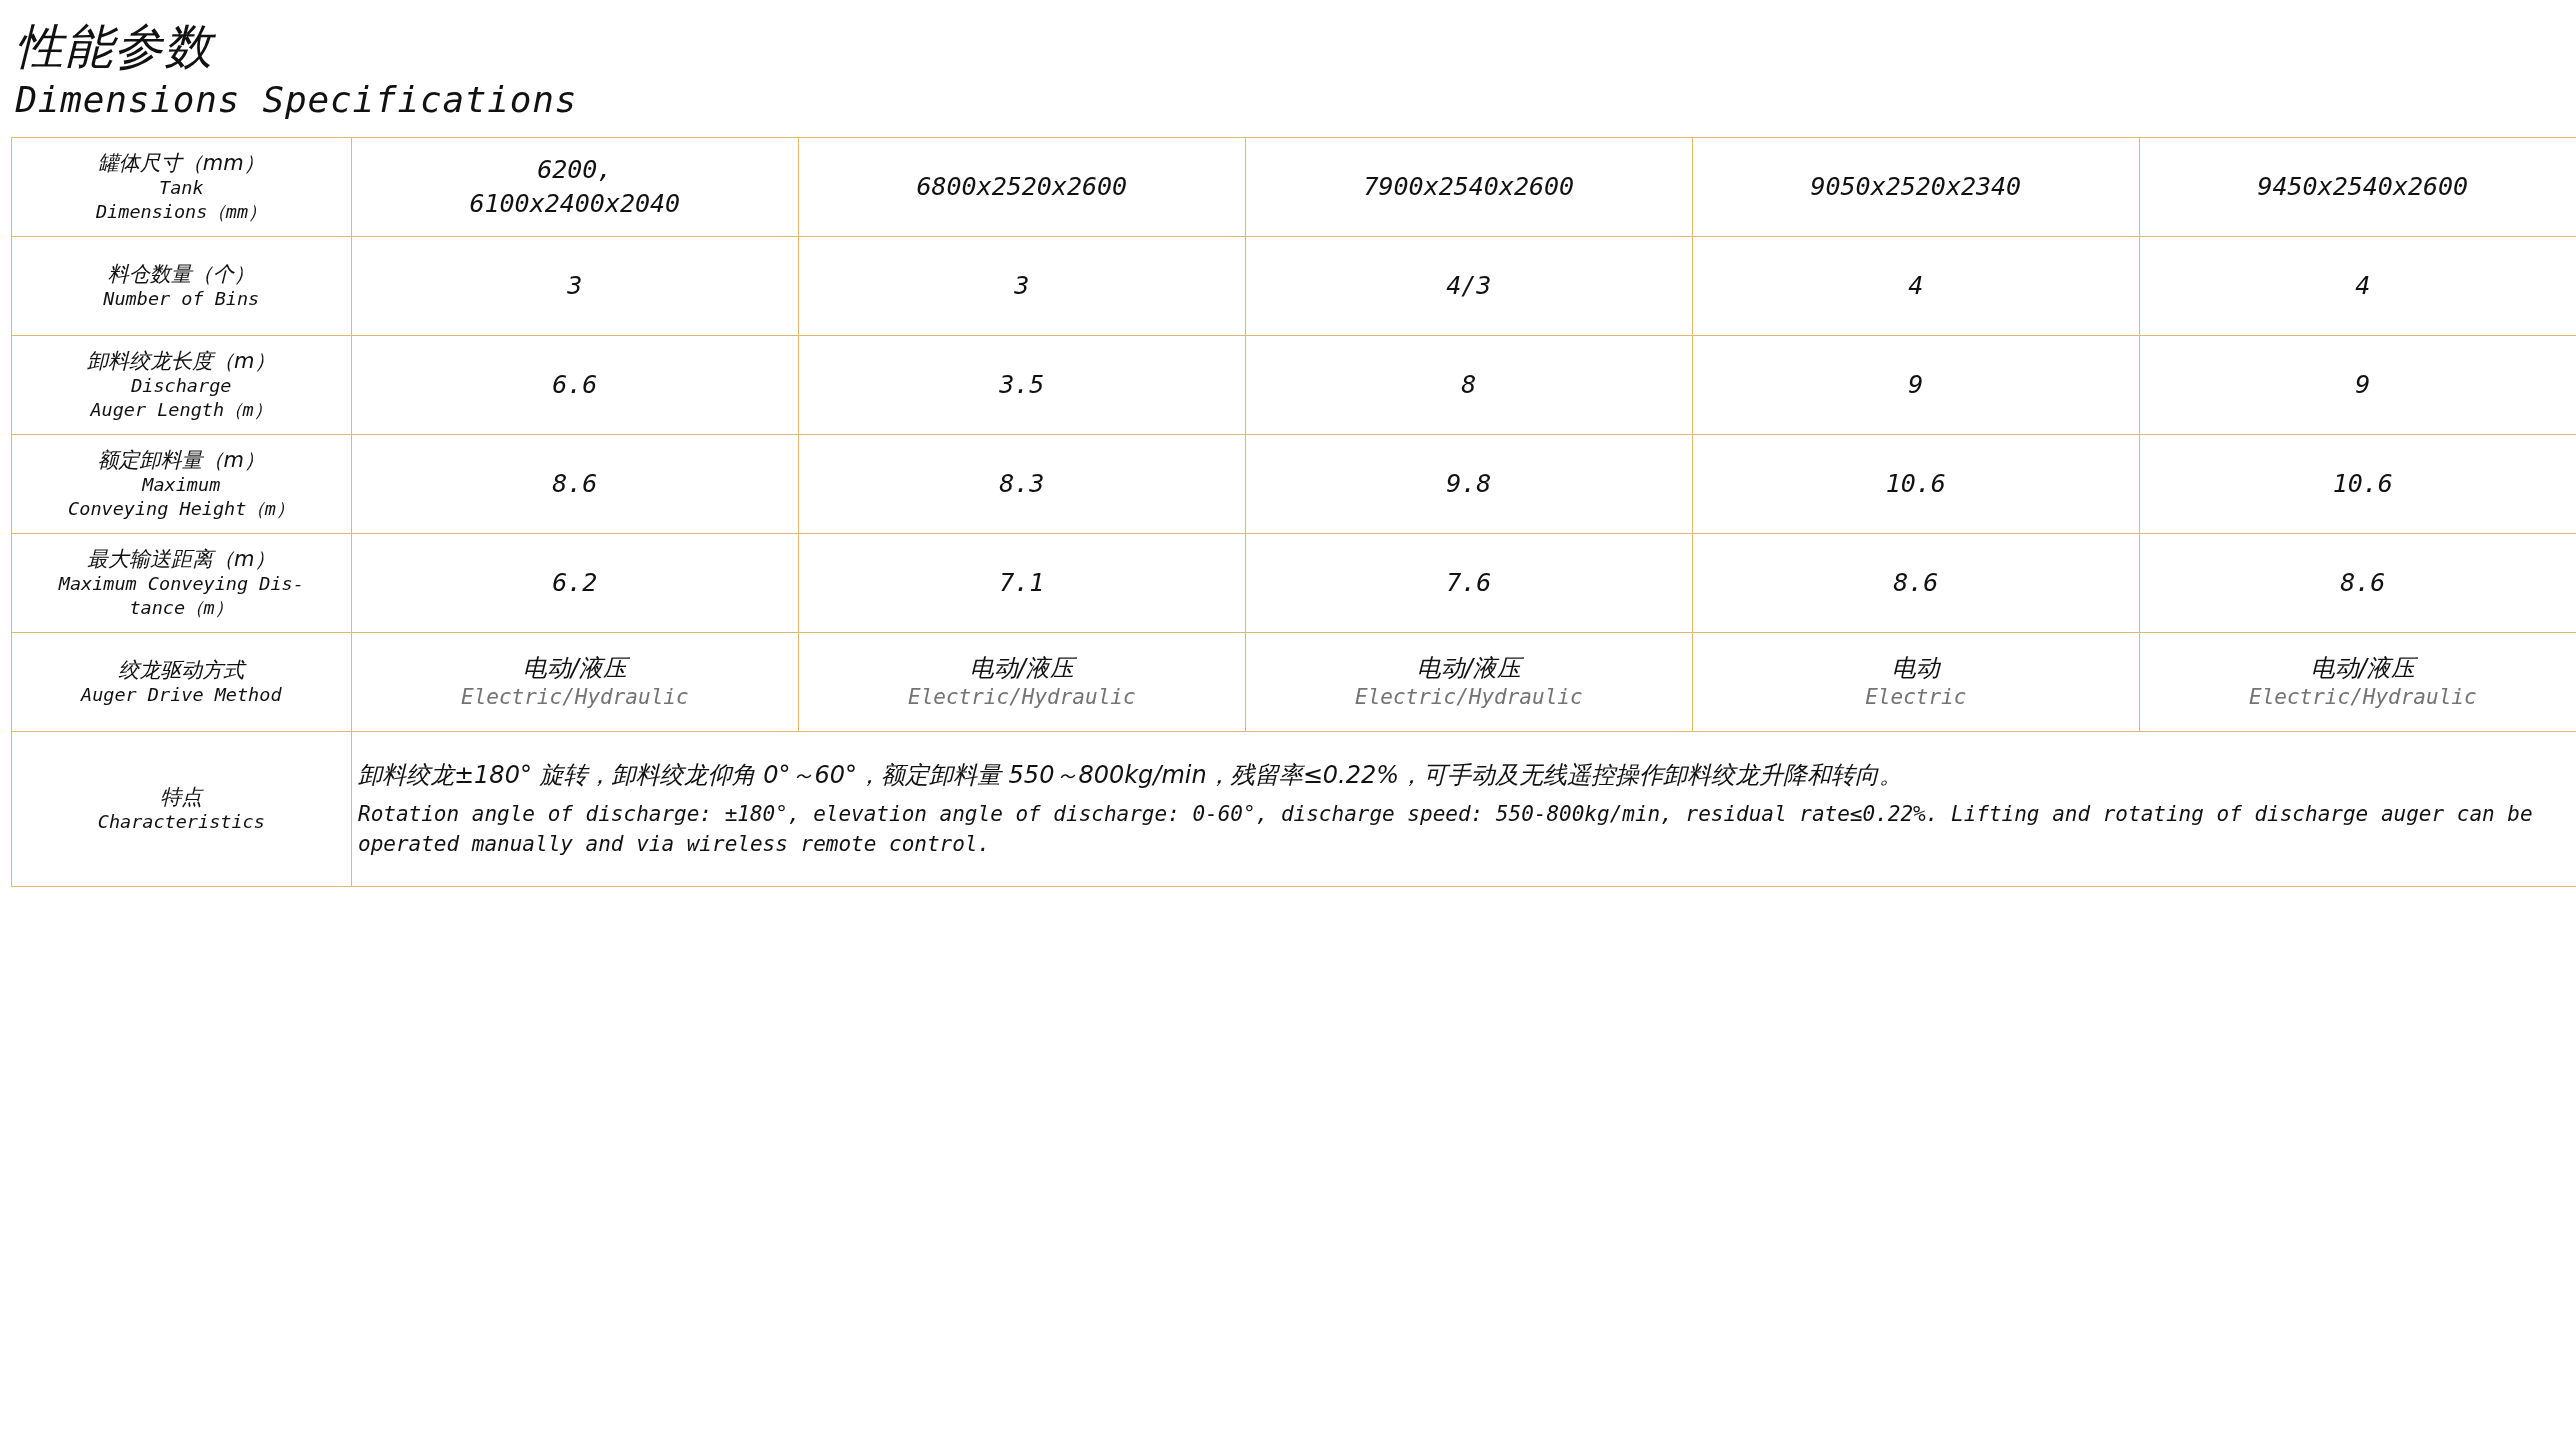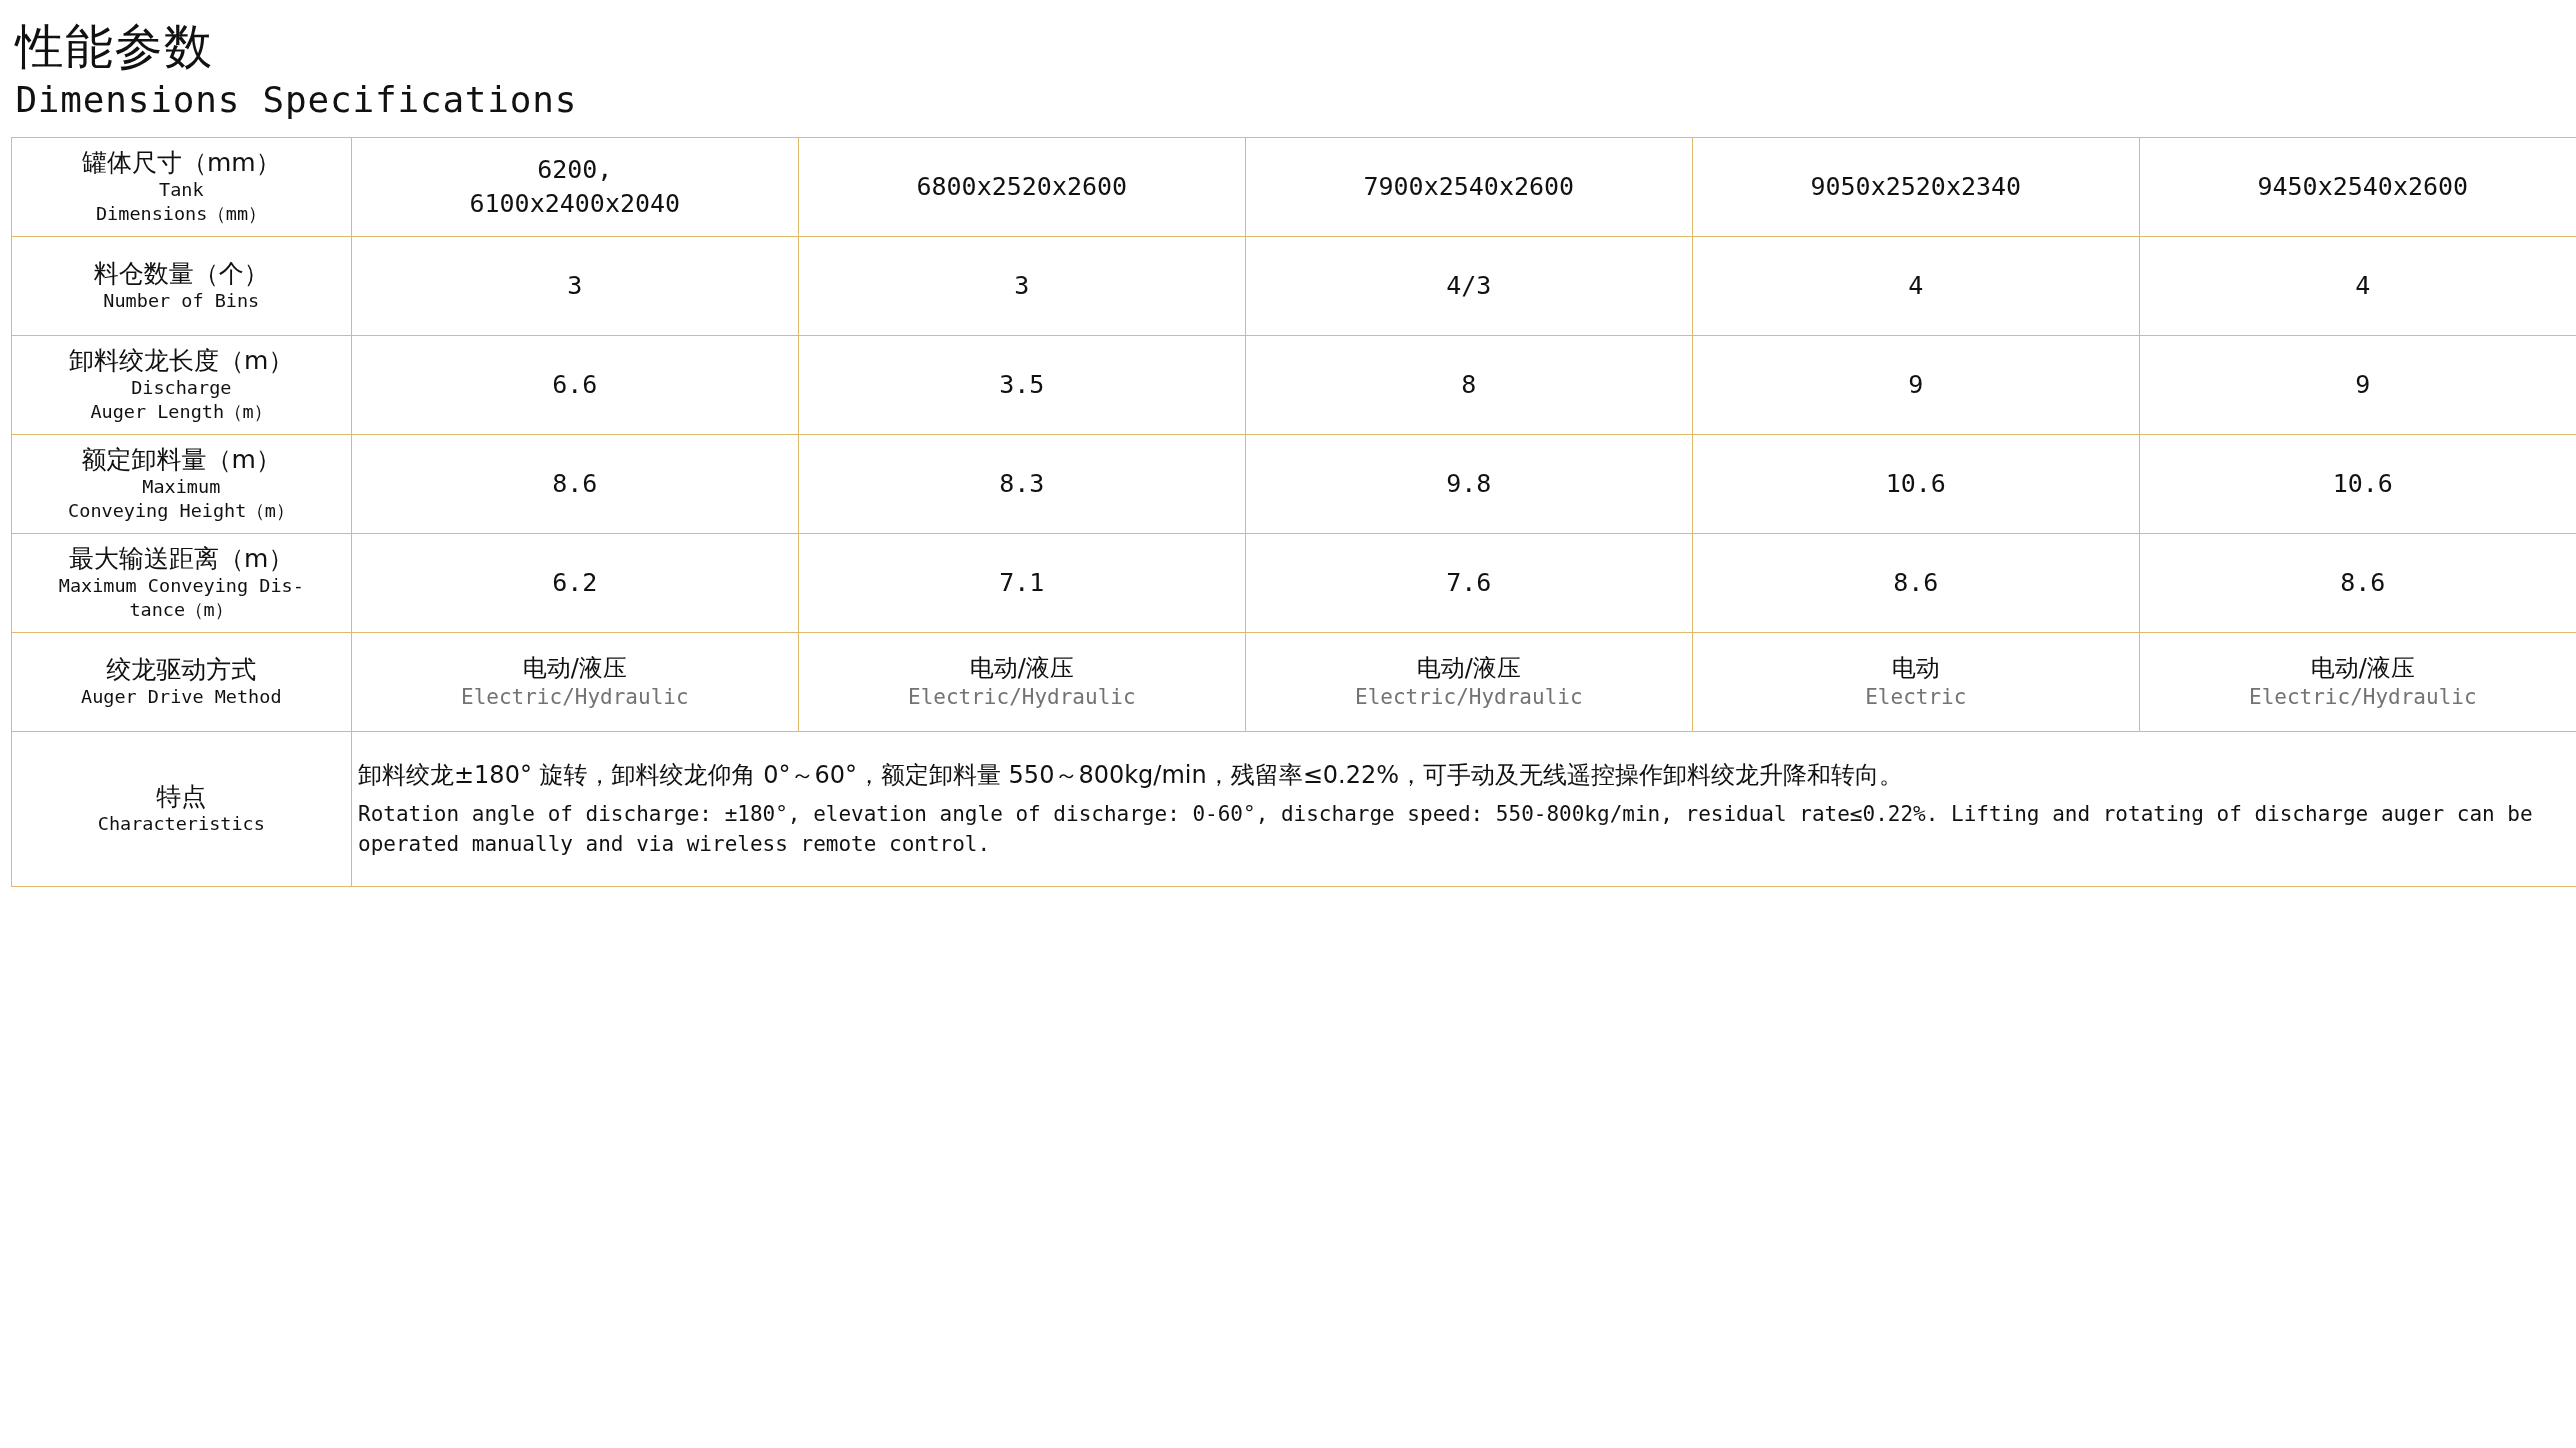--- a/index.html
+++ b/index.html
@@ -13,20 +13,21 @@
     font-family: "Liberation Serif", serif;
     color: #1a1a1a;
     overflow: hidden;
   }
   .page {
     position: relative;
     width: 2576px;
     height: 1445px;
     box-sizing: border-box;
     padding: 0 10.8px;
+    font-style: italic;
   }
   .title-block {
     padding: 18.5px 0 4.6px 4.6px;
   }
   .title-cn {
     font-family: "DejaVu Sans", sans-serif;
     font-size: 48px;
     line-height: 1.15;
     font-weight: 400;
     color: #111111;
@@ -59,21 +60,21 @@
     border: 0.8px solid #d9ae55;
   }
   col.label { width: 340px; }
   col.c { width: 447px; }
 
   .label-cell {
     padding: 7.7px 4.6px;
   }
   .lbl-cn {
     font-family: "DejaVu Sans", sans-serif;
-    font-size: 25px;
+    font-size: 21px;
     line-height: 1.25;
     color: #111111;
   }
   .lbl-en {
     font-family: "DejaVu Sans Mono", monospace;
     font-size: 18.5px;
     line-height: 1.3;
     color: #111111;
     margin-top: 0;
   }

